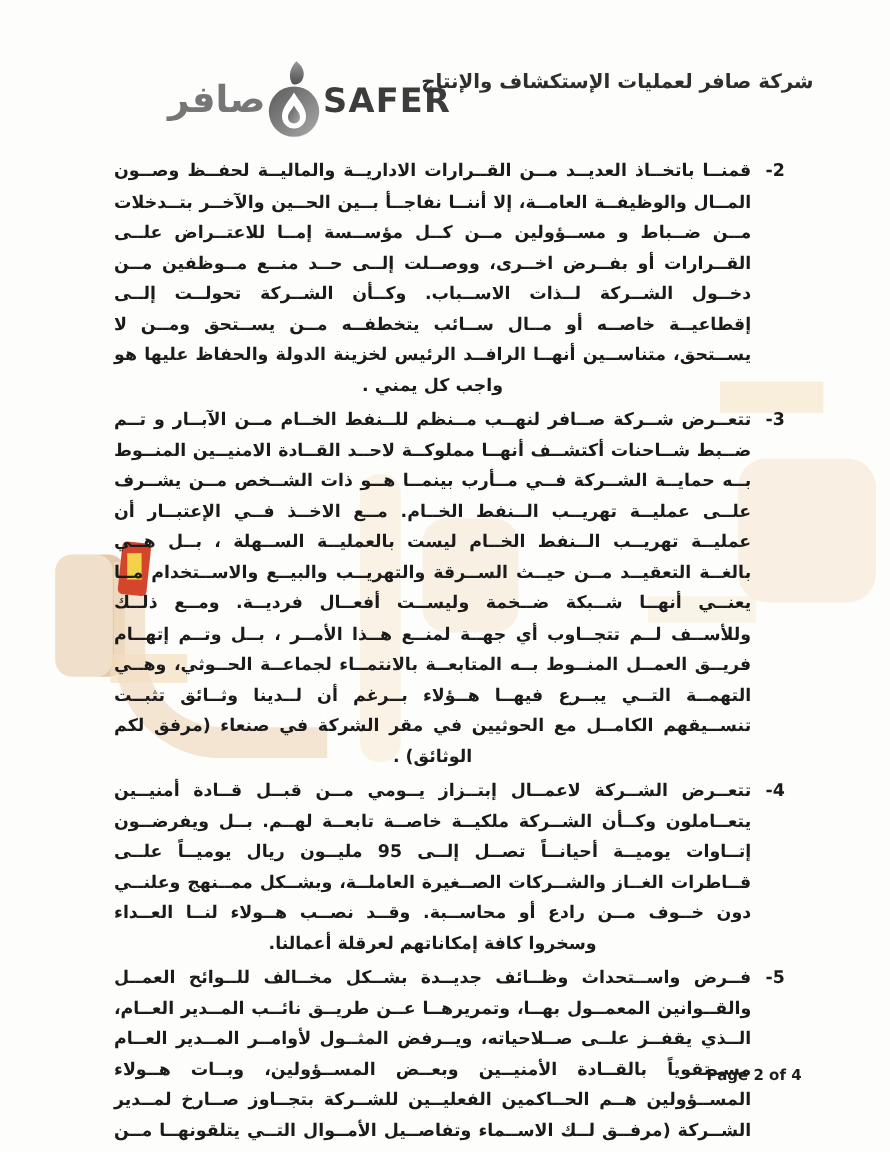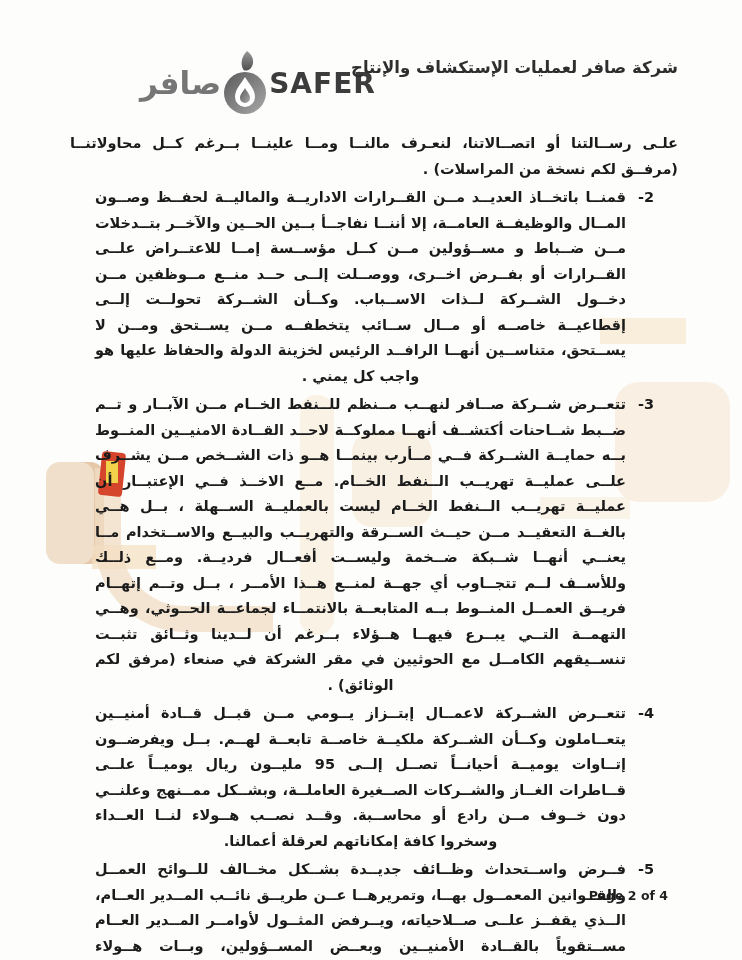--- a/index.html
+++ b/index.html
@@ -87,21 +87,20 @@
       <path d="M22 38 C24 42 27 44 27 48 a5 5 0 0 1 -10 0 C17 44 20 42 22 38 Z" fill="url(#g1)"></path>
     </svg>
     <span class="logo-latin">SAFER</span>
   </div>
 
   <div class="company-block">
     <div class="company-ar">شركة صافر لعمليات الإستكشاف والإنتاج</div>
   </div>
 
   <div class="body-text">
-    <p class="intro">علـى رســالتنا أو اتصــالاتنا، لنعـرف مالنــا ومــا علينــا بــرغم كــل محاولاتنــا (مرفــق لكم نسخة من المراسلات) .</p>
 
     <div class="item">
       <span class="num">2-</span>
       <div class="text">قمنــا باتخــاذ العديــد مــن القــرارات الاداريــة والماليــة لحفــظ وصــون المــال والوظيفــة العامــة، إلا أننــا نفاجــأ بــين الحــين والآخــر بتــدخلات مــن ضــباط و مســؤولين مــن كــل مؤســسة إمــا للاعتــراض علــى القــرارات أو بفــرض اخــرى، ووصــلت إلــى حــد منــع مــوظفين مــن دخــول الشــركة لــذات الاســباب. وكــأن الشــركة تحولــت إلــى إقطاعيــة خاصــه أو مــال ســائب يتخطفــه مــن يســتحق ومــن لا يســتحق، متناســين أنهــا الرافــد الرئيس لخزينة الدولة والحفاظ عليها هو واجب كل يمني .</div>
     </div>
 
     <div class="item">
       <span class="num">3-</span>
       <div class="text">تتعــرض شــركة صــافر لنهــب مــنظم للــنفط الخــام مــن الآبــار و تــم ضــبط شــاحنات أكتشــف أنهــا مملوكــة لاحــد القــادة الامنيــين المنــوط بــه حمايــة الشــركة فــي مــأرب بينمــا هــو ذات الشــخص مــن يشــرف علــى عمليــة تهريــب الــنفط الخــام. مــع الاخــذ فــي الإعتبــار أن عمليــة تهريــب الــنفط الخــام ليست بالعمليــة الســهلة ، بــل هــي بالغــة التعقيــد مــن حيــث الســرقة والتهريــب والبيــع والاســتخدام مــا يعنــي أنهــا شــبكة ضــخمة وليســت أفعــال فرديــة. ومــع ذلــك وللأســف لــم تتجــاوب أي جهــة لمنــع هــذا الأمــر ، بــل وتــم إتهــام فريــق العمــل المنــوط بــه المتابعــة بالانتمــاء لجماعــة الحــوثي، وهــي التهمــة التــي يبــرع فيهــا هــؤلاء بــرغم أن لــدينا وثــائق تثبــت تنســيقهم الكامــل مع الحوثيين في مقر الشركة في صنعاء (مرفق لكم الوثائق) .</div>
     </div>

